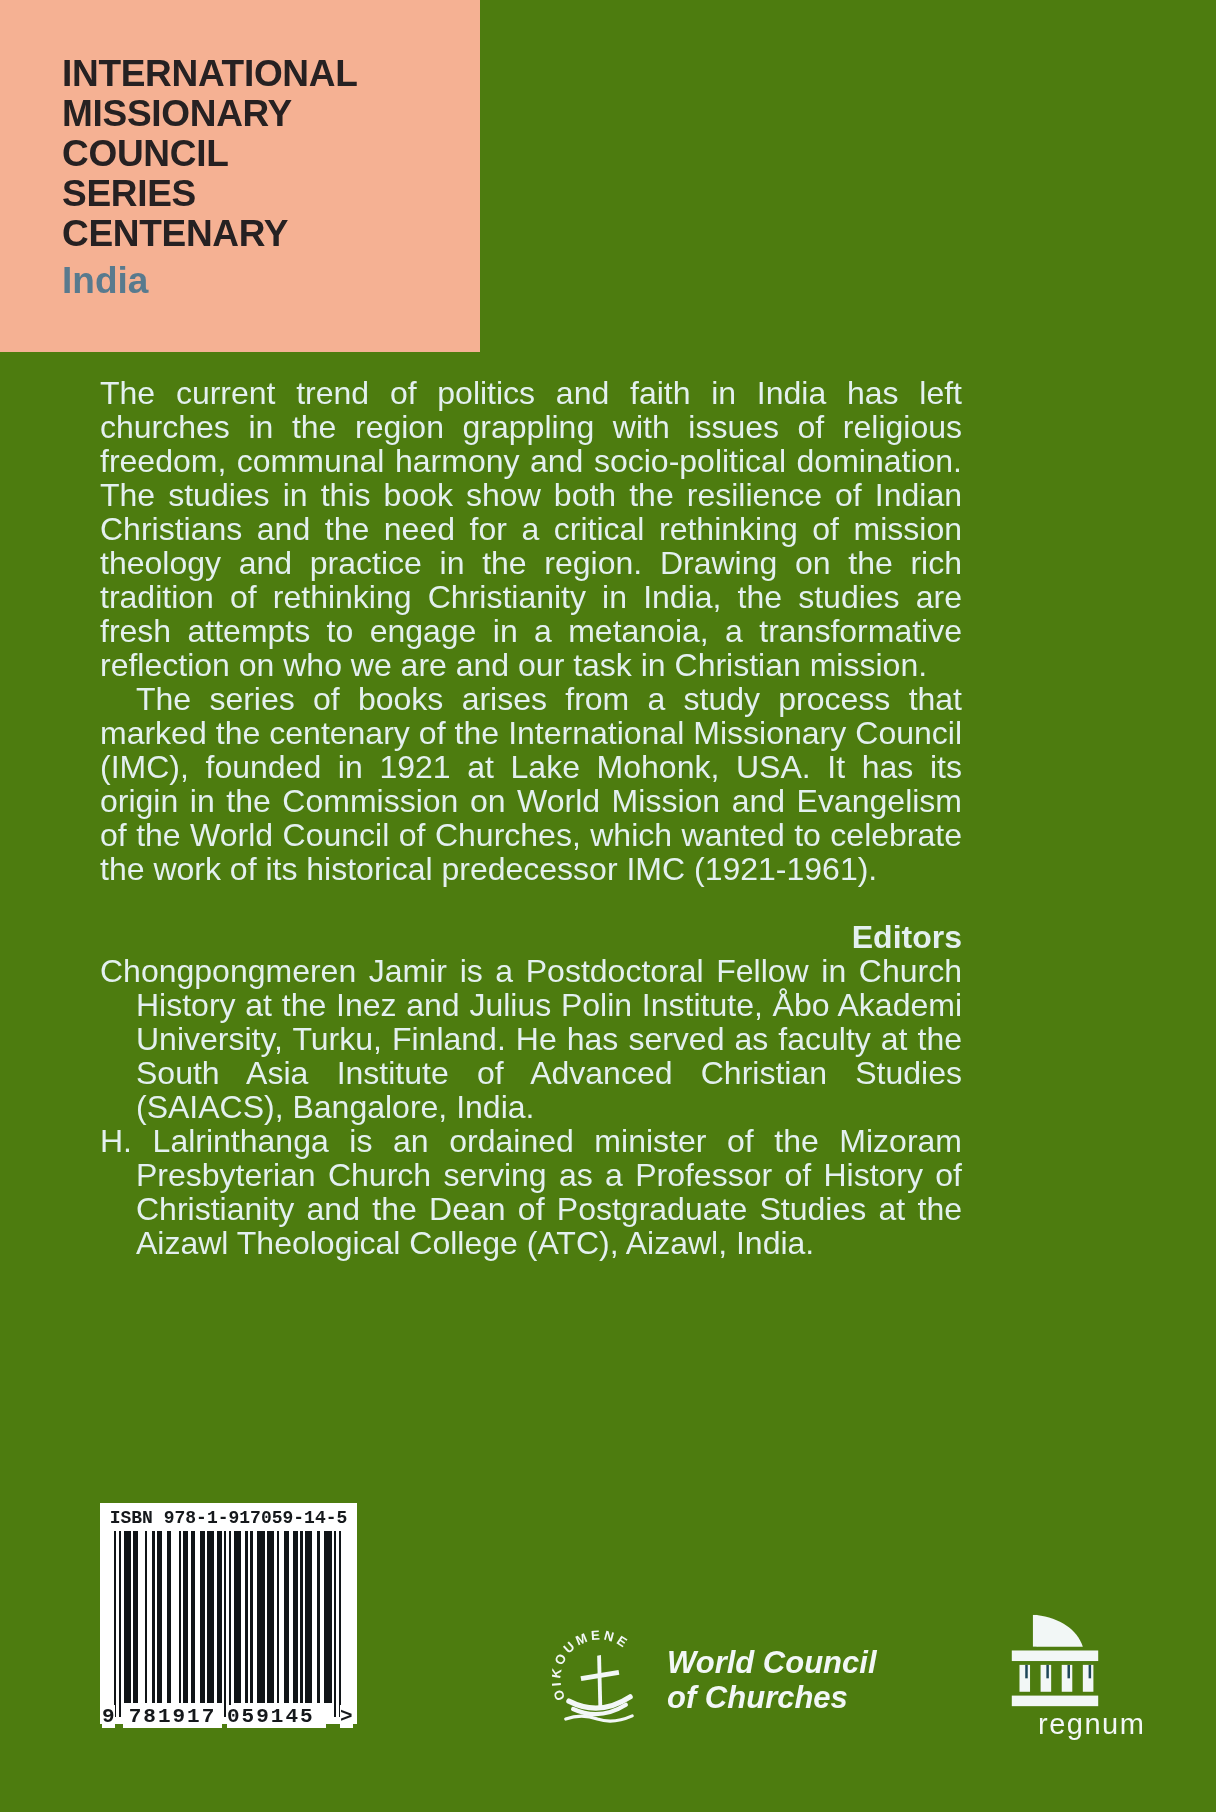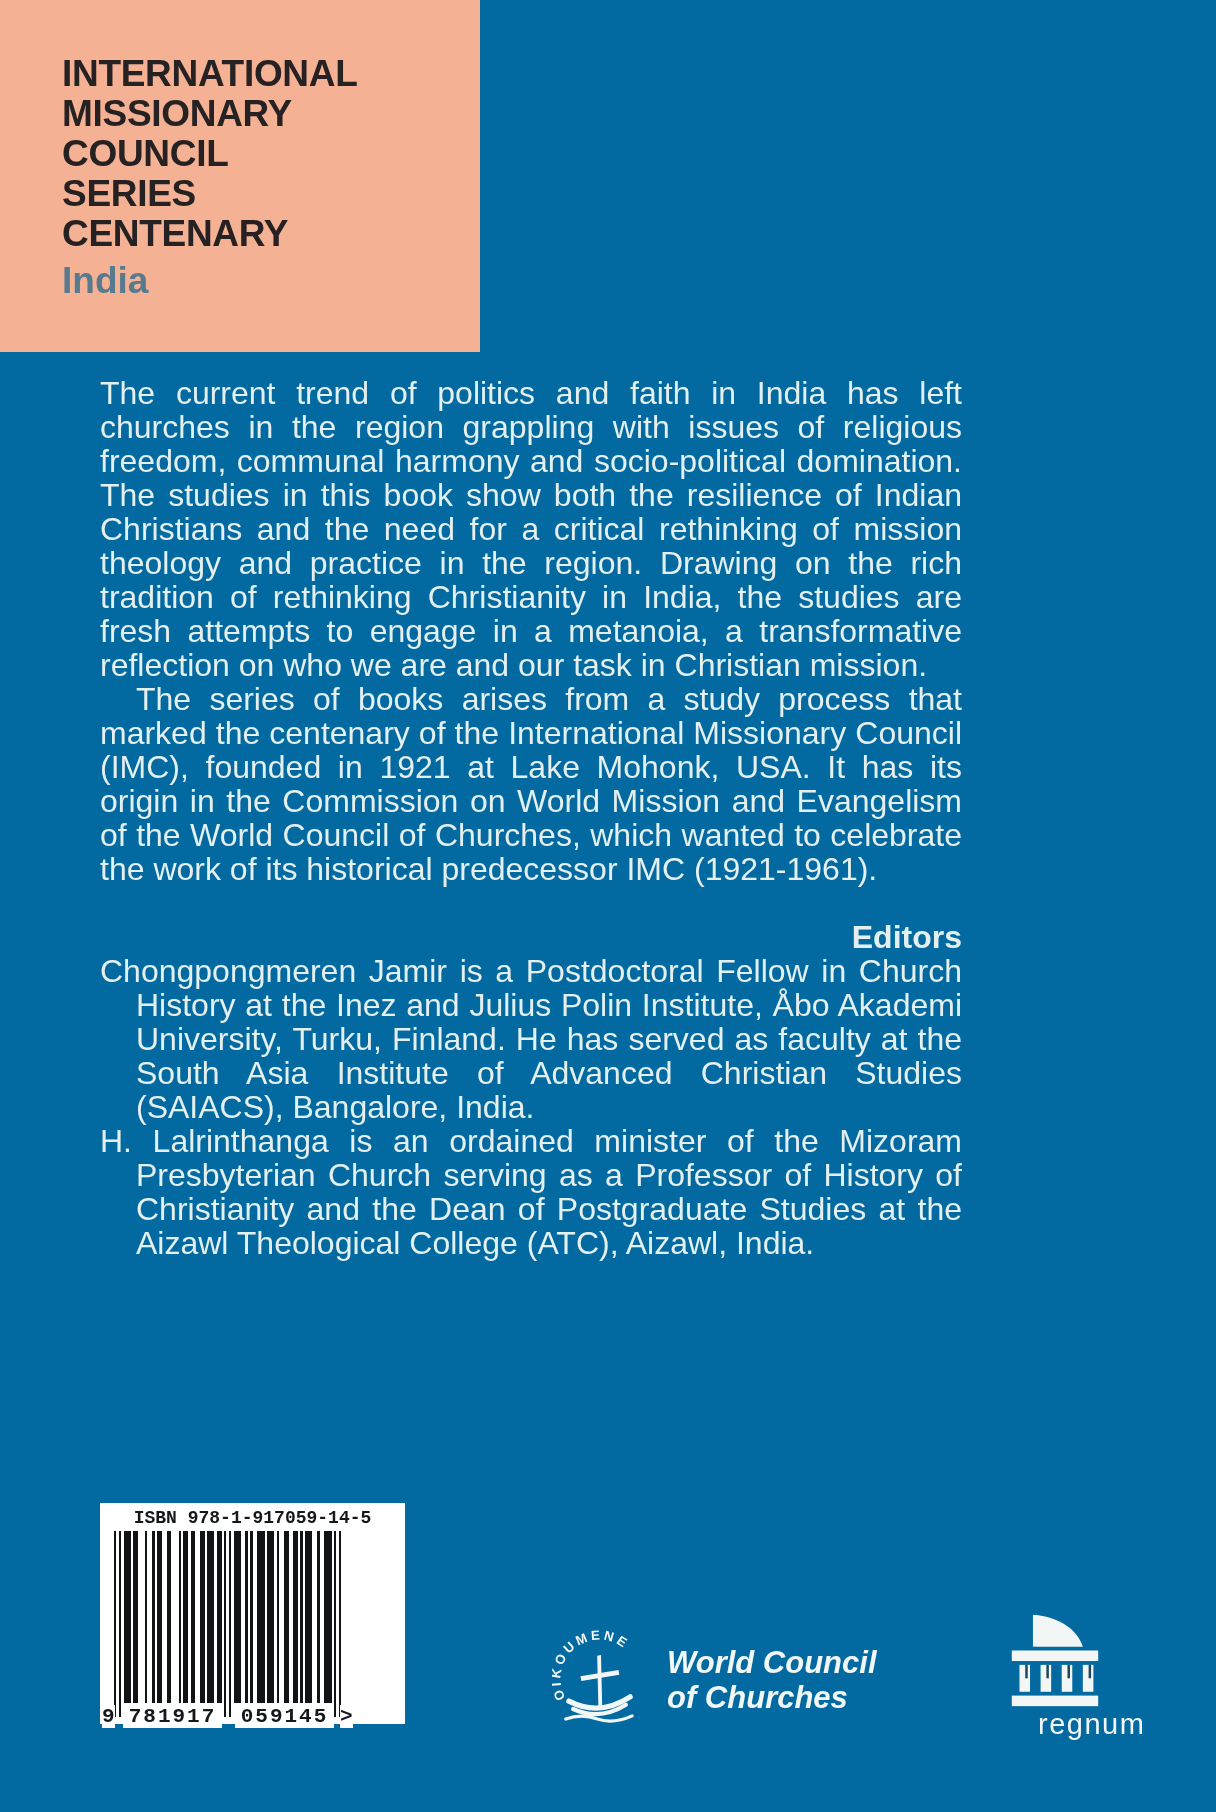--- a/index.html
+++ b/index.html
@@ -21,53 +21,53 @@
   
   .blurb{
     position:absolute;left:100px;top:376px;width:862px;
     color:#E3F0EF;font-size:32px;line-height:34px;text-align:justify;
   }
   .blurb p{margin:0;}
   .para-2{text-indent:36px;}
   .editors-heading{margin-top:34px !important;font-weight:700;text-align:right;}
   .editor-entry{padding-left:36px;text-indent:-36px;}
   
-  .barcode{position:absolute;left:100px;top:1503px;width:257px;height:221px;background:#ffffff;padding-left:48px;}
+  .barcode{position:absolute;left:100px;top:1503px;width:257px;height:221px;background:#ffffff;}
   .isbn-label{
     position:absolute;left:0;top:5px;width:100%;text-align:center;white-space:nowrap;
     font-family:"Liberation Mono",monospace;font-weight:700;font-size:18px;color:#15181b;
   }
   .bars{position:absolute;left:14px;top:28px;font-size:0;white-space:nowrap;}
   .bar{display:inline-block;width:2.4px;height:172px;vertical-align:top;}
   .bar.on{background:#101417;}
   .bar.tall{height:186px;}
   .bc-digit{
     position:absolute;top:202px;background:#ffffff;
     font-family:"Liberation Mono",monospace;font-weight:700;font-size:21px;color:#15181b;
   }
   .bc-left{left:2px;}
   .bc-g1{left:23px;width:99px;text-align:center;letter-spacing:2px;}
-  .bc-g2{left:135px;width:99px;text-align:center;letter-spacing:2px;}
+  .bc-g2{left:127px;width:99px;letter-spacing:2px;}
   .bc-right{left:240px;}
   
   .wcc-emblem{position:absolute;left:552px;top:1627px;}
   .wcc-name{
     position:absolute;left:667px;top:1645px;
     font-size:31px;line-height:35px;font-weight:700;color:#F2F7F6;font-style:italic;
   }
   .regnum-icon{position:absolute;left:1007px;top:1614px;}
   .regnum-name{
     position:absolute;left:1038px;top:1708px;
     font-size:29px;letter-spacing:1.5px;color:#F2F7F6;
   }
 </style>
 </head>
 <body>
 
-<div class="page" style="background: #0369a1;">
+<div class="page" style="background: #4d7c0f;">
 
   <div class="series-box" style="background: rgb(245, 177, 147);">
     <div class="series-title" style="color: rgb(38, 33, 34);">
       <div>INTERNATIONAL</div>
       <div>MISSIONARY</div>
       <div>COUNCIL</div>
       <div>SERIES</div>
       <div>CENTENARY</div>
     </div>
     <div class="series-volume" style="color: rgb(88, 122, 142);">India</div>

